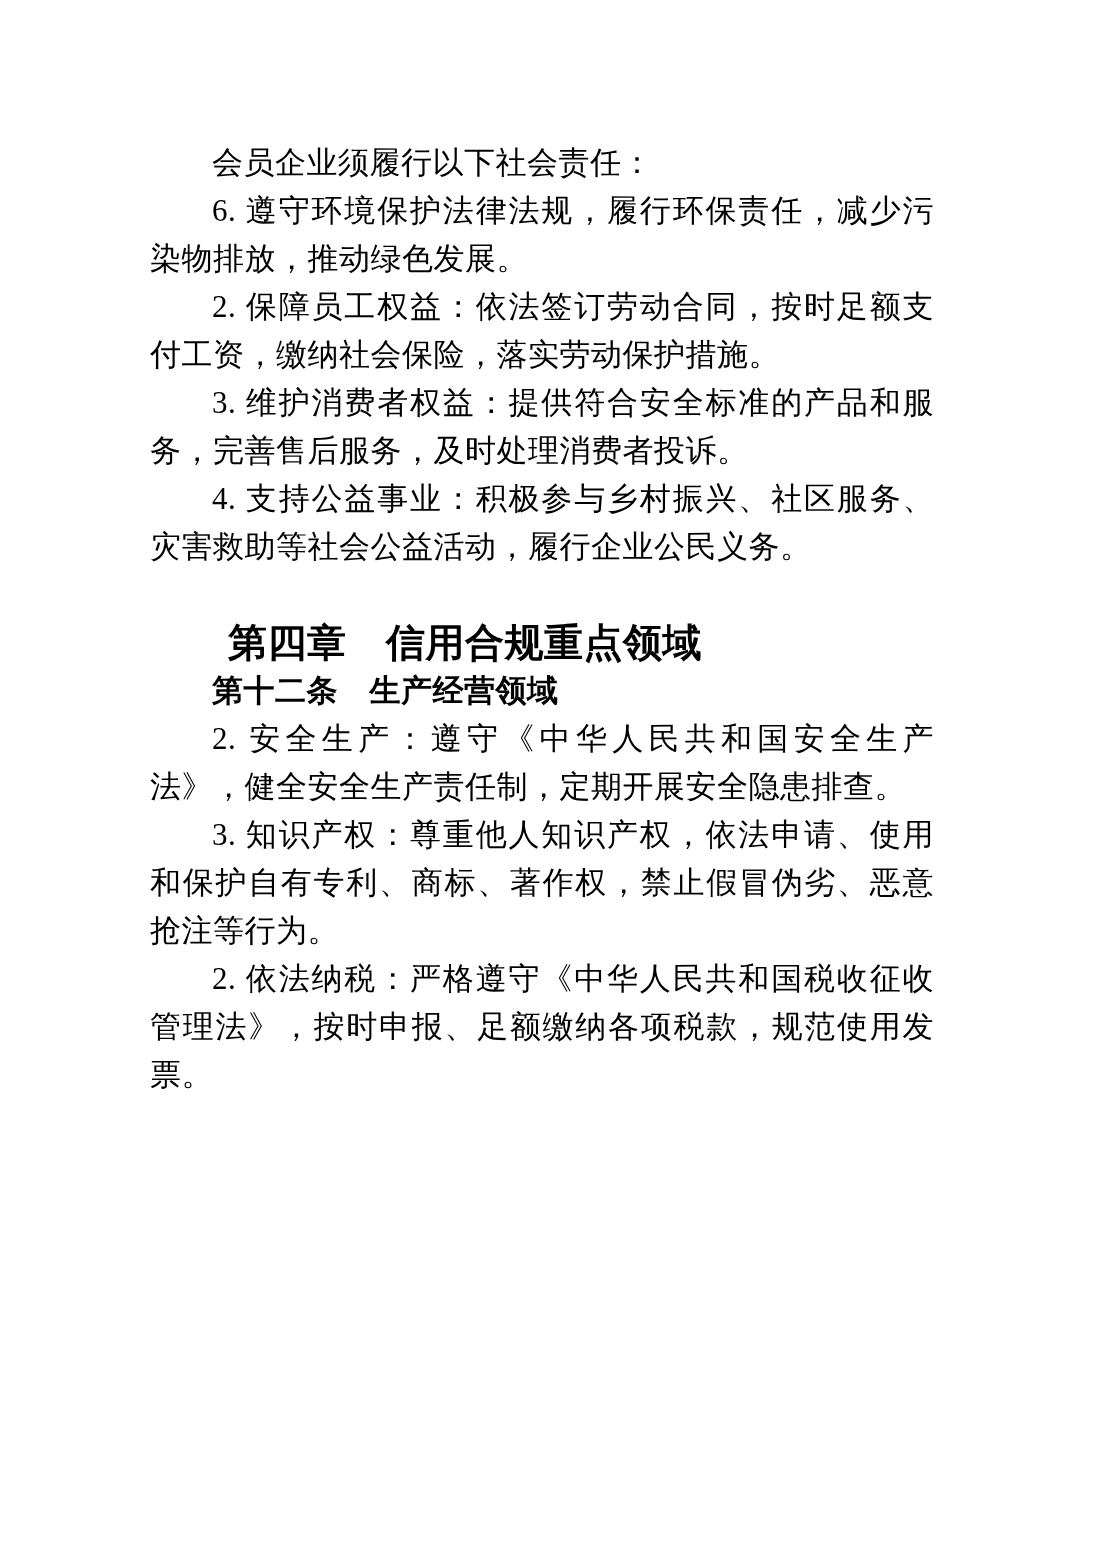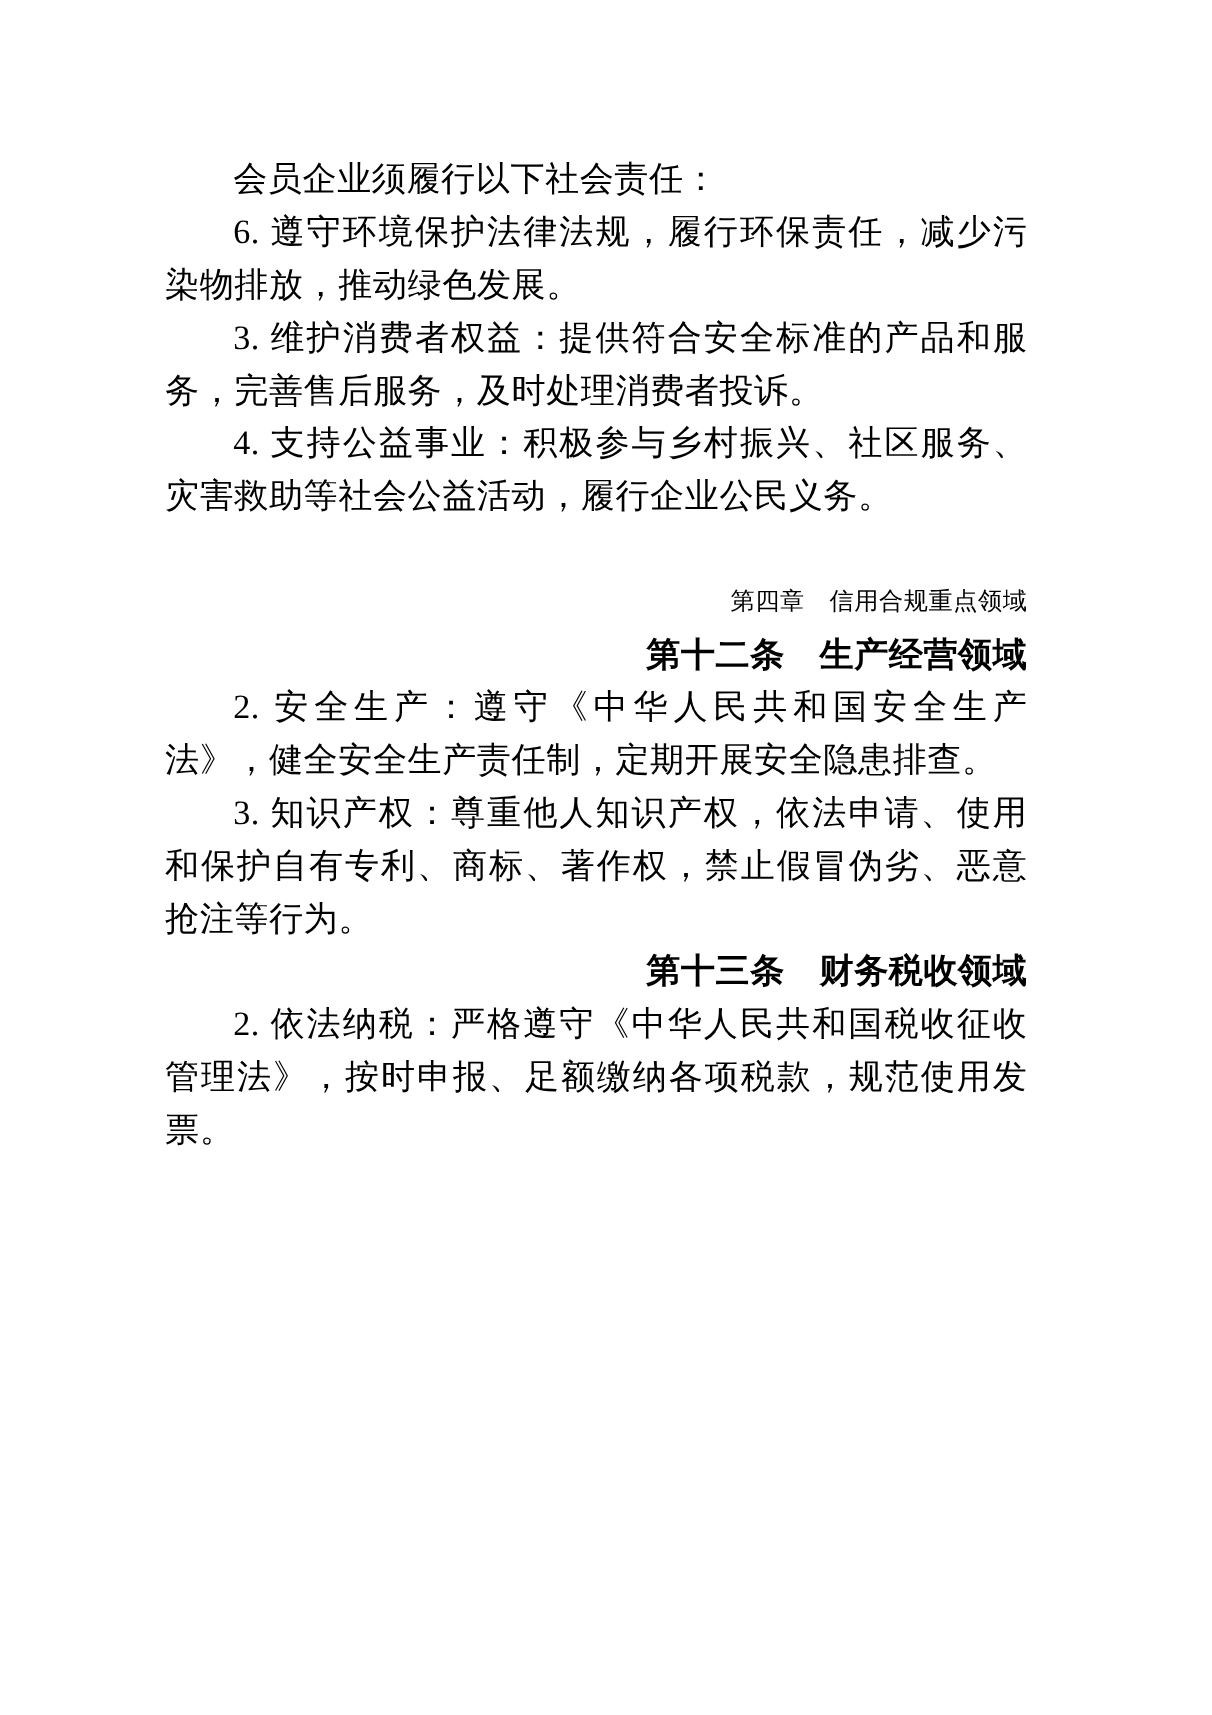--- a/index.html
+++ b/index.html
@@ -26,33 +26,33 @@
     text-align: justify;
     letter-spacing: 0.5px;
   }
   .content p {
     margin: 0;
     text-indent: 2em;
   }
   .chapter-title {
     margin: 0;
     margin-top: 48px;
-    font-size: 22px;
+    font-size: 39px;
     line-height: 48px;
-    font-weight: normal;
-    text-align: right;
+    font-weight: bold;
+    text-align: left;
     text-indent: 2em; 
   }
   .article-heading {
     margin: 0;
     font-size: 31px;
     line-height: 48px;
     font-weight: bold;
     text-indent: 2em;
-    text-align: right;
+    text-align: left;
   }
   .page-number {
     position: absolute;
     left: 0;
     top: 1442px;
     width: 100%;
     text-align: center;
     font-size: 20px;
     line-height: 24px;
     color: #1a1a1a;
@@ -60,28 +60,28 @@
   }
 </style>
 </head>
 <body>
 
 <div class="page">
   <div class="content">
 
     <p>会员企业须履行以下社会责任：</p>
     <p>6. 遵守环境保护法律法规，履行环保责任，减少污染物排放，推动绿色发展。</p>
+    <p>2. 保障员工权益：依法签订劳动合同，按时足额支付工资，缴纳社会保险，落实劳动保护措施。</p>
     <p>3. 维护消费者权益：提供符合安全标准的产品和服务，完善售后服务，及时处理消费者投诉。</p>
     <p>4. 支持公益事业：积极参与乡村振兴、社区服务、灾害救助等社会公益活动，履行企业公民义务。</p>
 
     <h1 class="chapter-title">第四章　信用合规重点领域</h1>
 
     <h2 class="article-heading">第十二条　生产经营领域</h2>
     <p>2. 安全生产：遵守《中华人民共和国安全生产法》，健全安全生产责任制，定期开展安全隐患排查。</p>
     <p>3. 知识产权：尊重他人知识产权，依法申请、使用和保护自有专利、商标、著作权，禁止假冒伪劣、恶意抢注等行为。</p>
 
-    <h2 class="article-heading">第十三条　财务税收领域</h2>
     <p>2. 依法纳税：严格遵守《中华人民共和国税收征收管理法》，按时申报、足额缴纳各项税款，规范使用发票。</p>
 
   </div>
 
   <div class="page-number">5</div>
 </div>
 
 </body></html>

